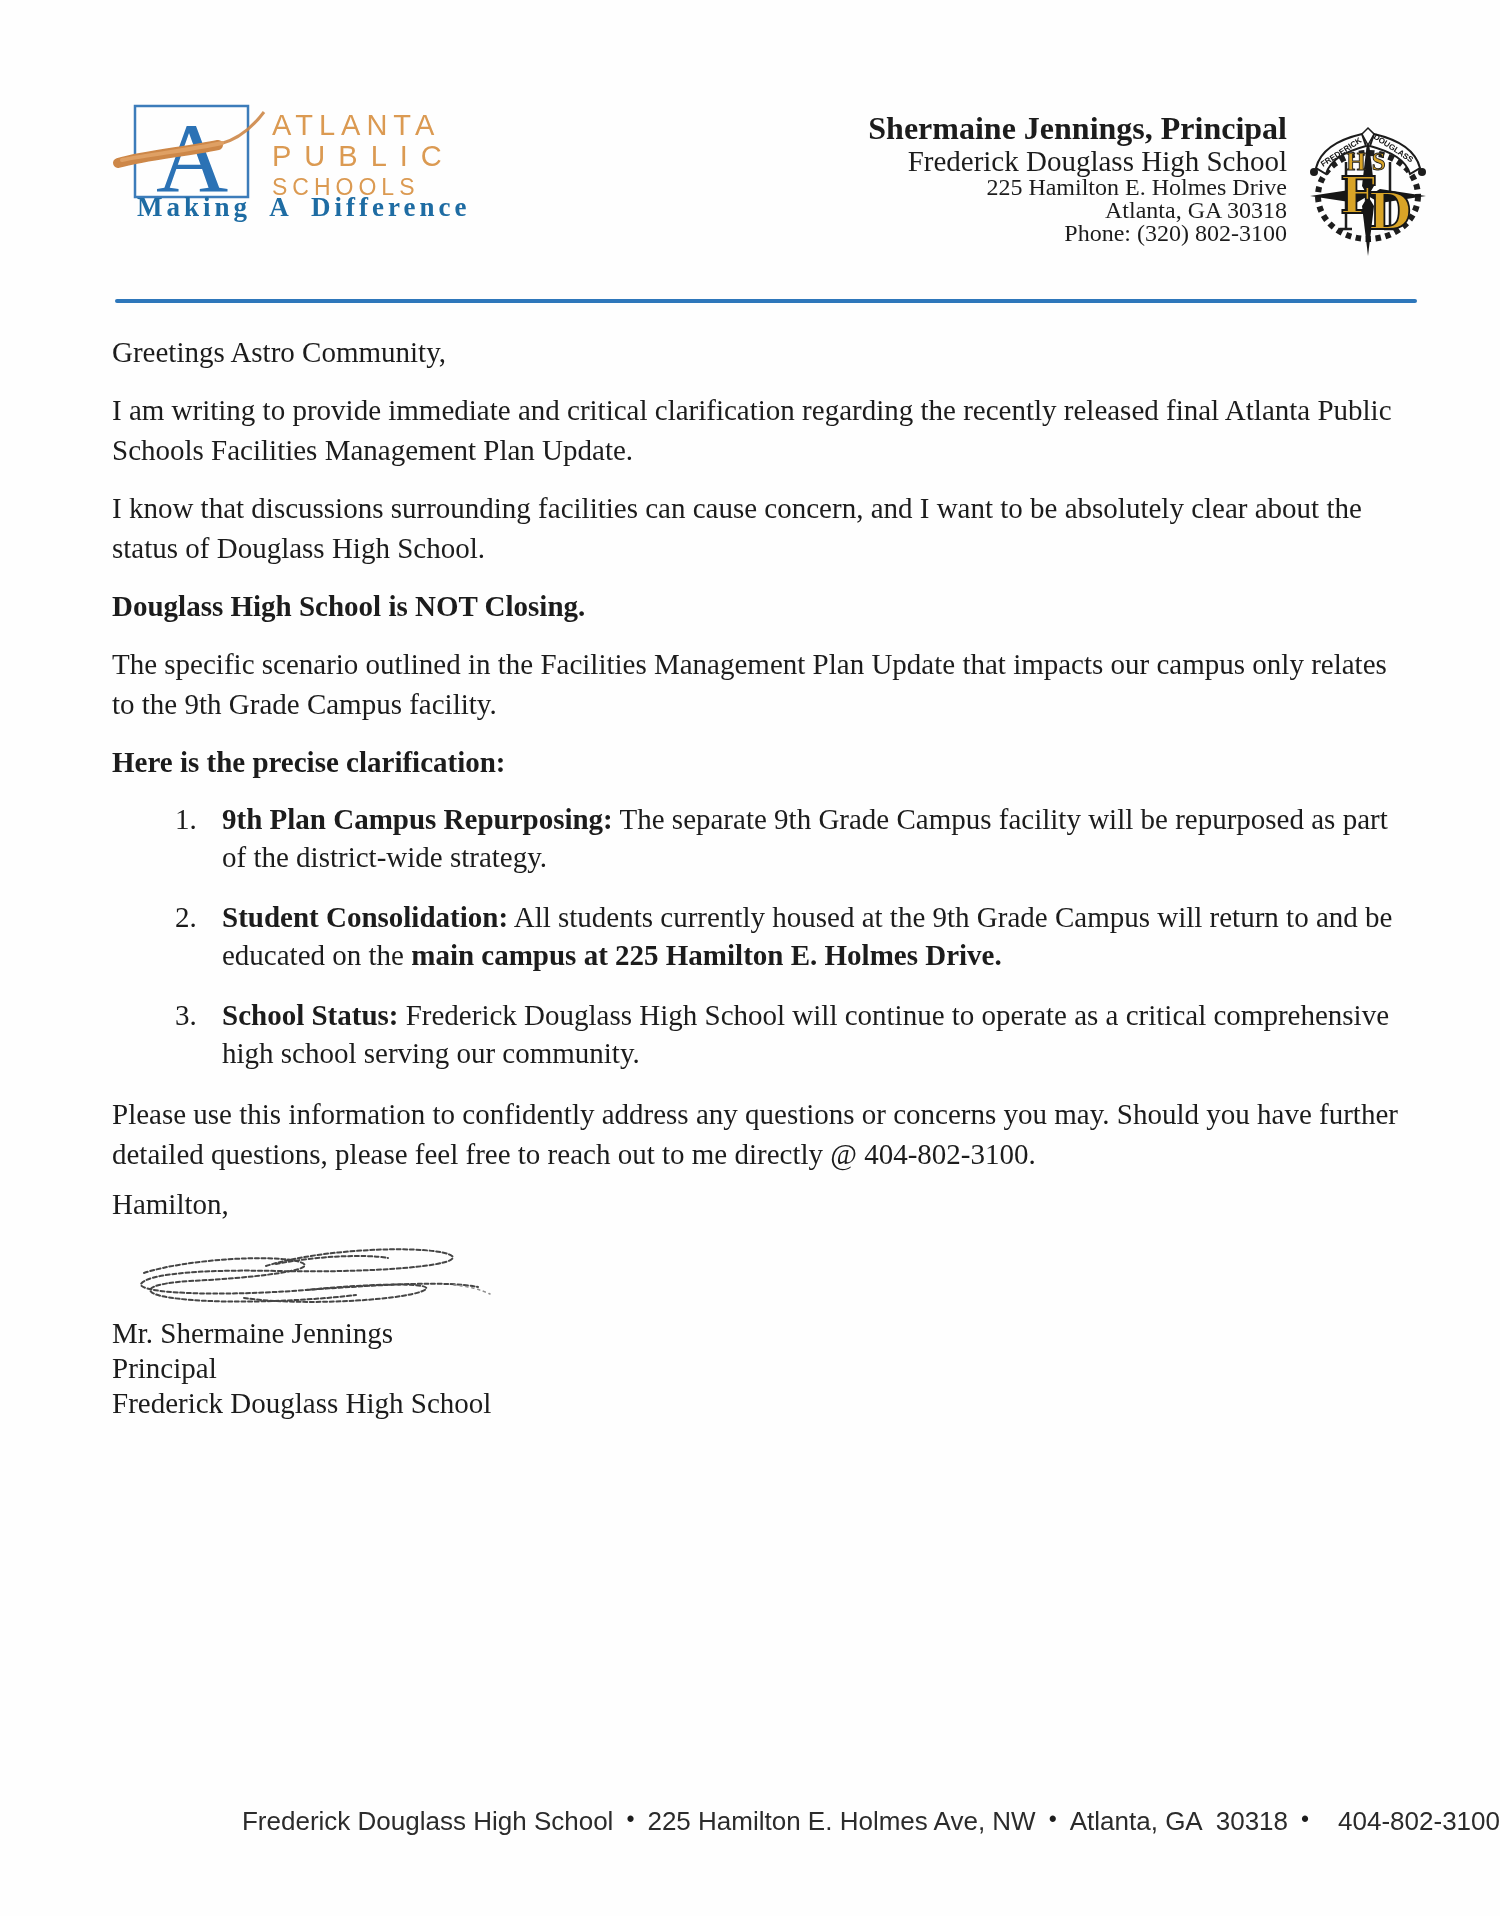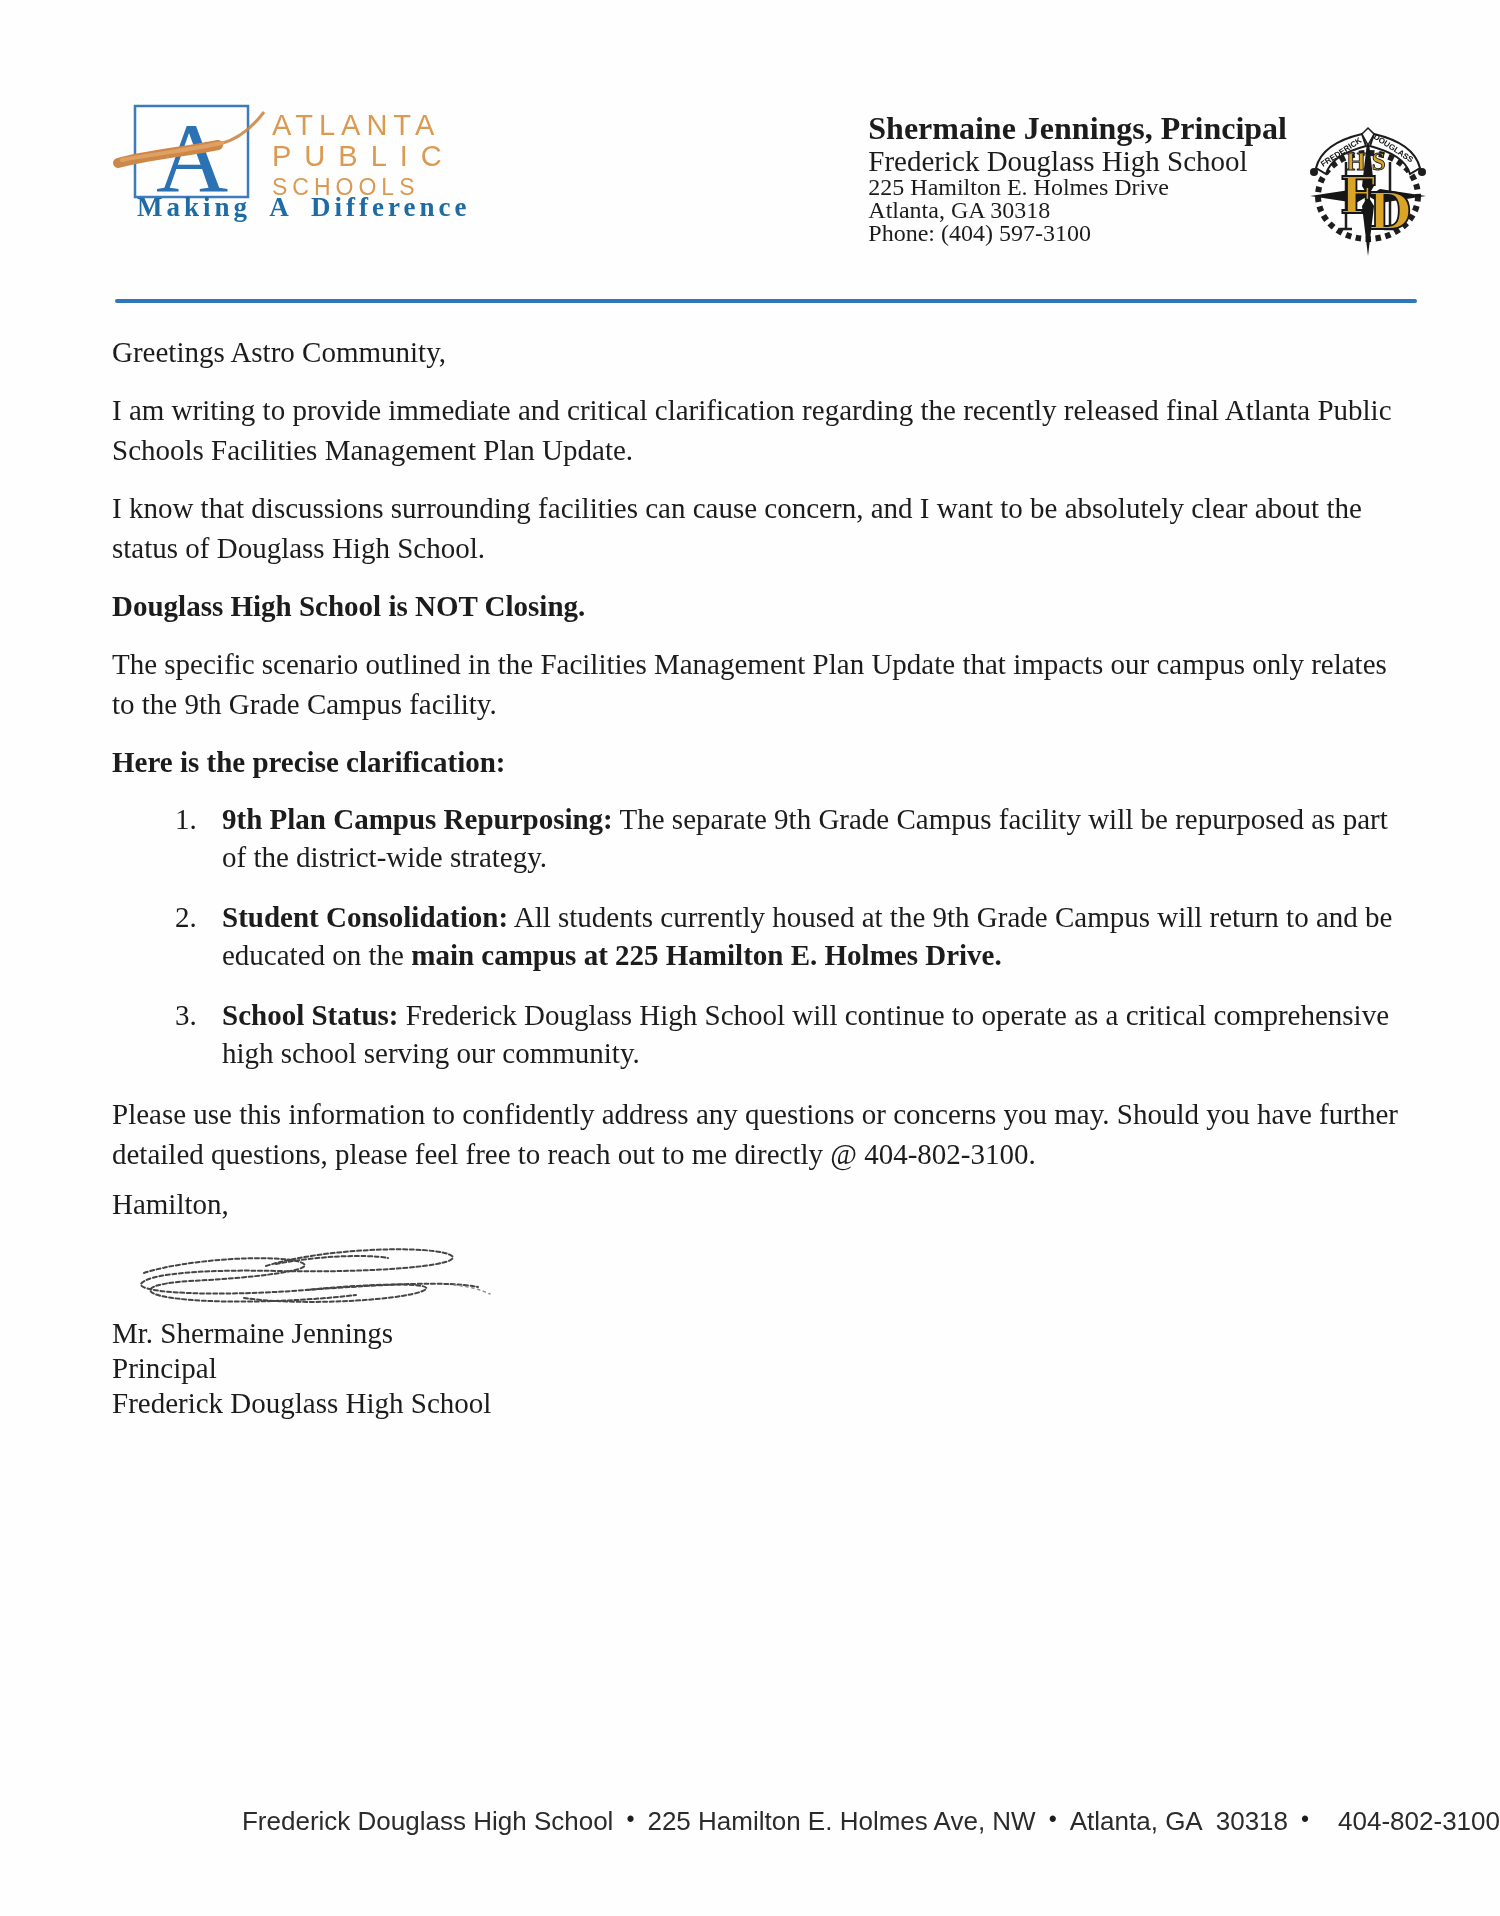--- a/index.html
+++ b/index.html
@@ -14,21 +14,21 @@
   .logo-mark { position:absolute; left:118px; top:104px; overflow:visible; }
   .logo-words { position:absolute; left:272px; top:110px; font-family:"Liberation Sans", sans-serif; color:#db9a52; }
   .logo-words .w1 { font-size:29px; line-height:31px; letter-spacing:6px; }
   .logo-words .w2 { font-size:29px; line-height:31px; letter-spacing:13px; }
   .logo-words .w3 { font-size:23px; line-height:31px; letter-spacing:5px; }
   .logo-tagline {
     position:absolute; left:137px; top:192px;
     font-family:"Liberation Serif", serif; font-weight:bold;
     font-size:27px; letter-spacing:4px; word-spacing:9px; color:#1e6ca3;
   }
-  .contact { position:absolute; right:213px; top:110px; }
+  .contact { position:absolute; right:213px; top:110px; text-align:right; }
   .contact .c-principal { font-size:32px; font-weight:bold; line-height:36px; }
   .contact .c-school   { font-size:29px; line-height:30px; }
   .contact .c-small    { font-size:24px; line-height:23px; }
   .seal { position:absolute; left:1306px; top:110px; }
   .divider { position:absolute; left:115px; top:299px; width:1302px; height:4px;
              background:#2e77bb; border-radius:2px; }
 
   
   .letter-body { position:absolute; left:112px; top:332px; width:1290px; }
   .letter-body p { font-size:29px; line-height:40px; margin:0 0 18px 0; }
@@ -68,21 +68,21 @@
     <div class="w2">PUBLIC</div>
     <div class="w3">SCHOOLS</div>
   </div>
   <div class="logo-tagline">Making A Difference</div>
 
   <div class="contact">
     <div class="c-principal">Shermaine Jennings, Principal</div>
     <div class="c-school">Frederick Douglass High School</div>
     <div class="c-small">225 Hamilton E. Holmes Drive</div>
     <div class="c-small">Atlanta, GA 30318</div>
-    <div class="c-small">Phone: (404) 597-3100</div>
+    <div class="c-small">Phone: (320) 802-3100</div>
   </div>
 
   <svg class="seal" width="124" height="148" viewBox="0 0 124 148">
     <ellipse cx="62" cy="86" rx="50" ry="43" fill="none" stroke="#1e1e1e" stroke-width="6" stroke-dasharray="5.5 4.5"></ellipse>
     <path d="M40,52 V120 M84,52 V120 M34,119 h12 M78,119 h12" fill="none" stroke="#1e1e1e" stroke-width="2.5"></path>
     <g fill="#161616">
       <polygon points="62,24 68,76 62,86 56,76"></polygon>
       <polygon points="62,146 56,96 62,86 68,96"></polygon>
       <polygon points="4,86 50,79 62,86 50,93"></polygon>
       <polygon points="120,86 74,79 62,86 74,93"></polygon>

